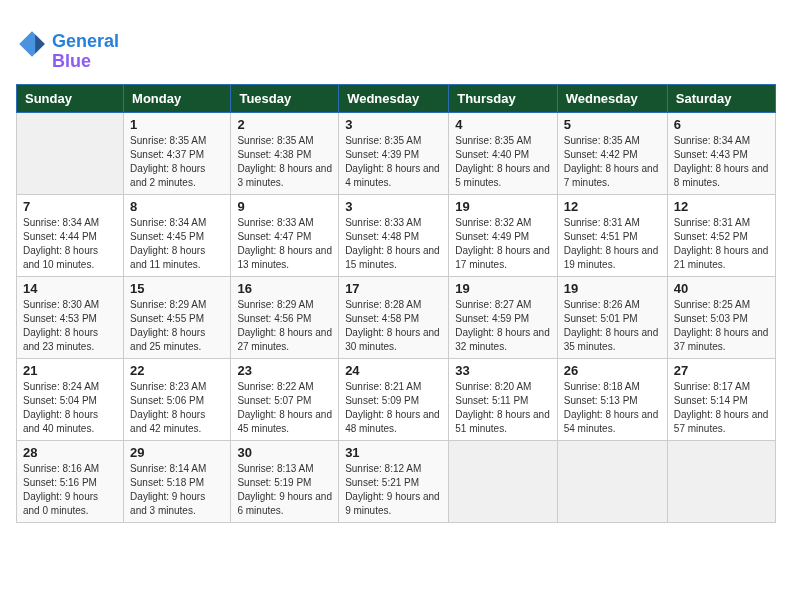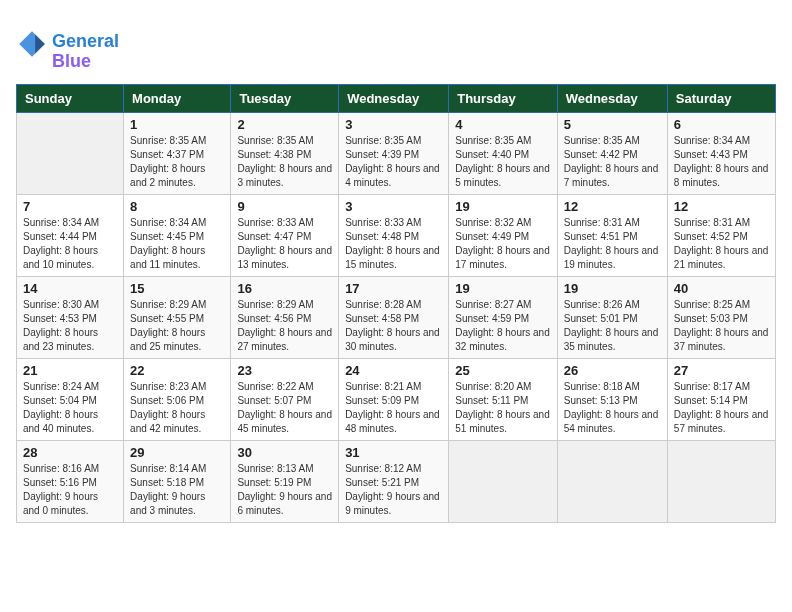--- a/index.html
+++ b/index.html
@@ -215,21 +215,21 @@
         </td>
         <td>
           <span class="day-num">23</span>
           <div class="cell-text">Sunrise: 8:22 AM<br>Sunset: 5:07 PM<br>Daylight: 8 hours and 45 minutes.</div>
         </td>
         <td>
           <span class="day-num">24</span>
           <div class="cell-text">Sunrise: 8:21 AM<br>Sunset: 5:09 PM<br>Daylight: 8 hours and 48 minutes.</div>
         </td>
         <td>
-          <span class="day-num">25</span>
+          <span class="day-num">33</span>
           <div class="cell-text">Sunrise: 8:20 AM<br>Sunset: 5:11 PM<br>Daylight: 8 hours and 51 minutes.</div>
         </td>
         <td>
           <span class="day-num">26</span>
           <div class="cell-text">Sunrise: 8:18 AM<br>Sunset: 5:13 PM<br>Daylight: 8 hours and 54 minutes.</div>
         </td>
         <td>
           <span class="day-num">27</span>
           <div class="cell-text">Sunrise: 8:17 AM<br>Sunset: 5:14 PM<br>Daylight: 8 hours and 57 minutes.</div>
         </td>

